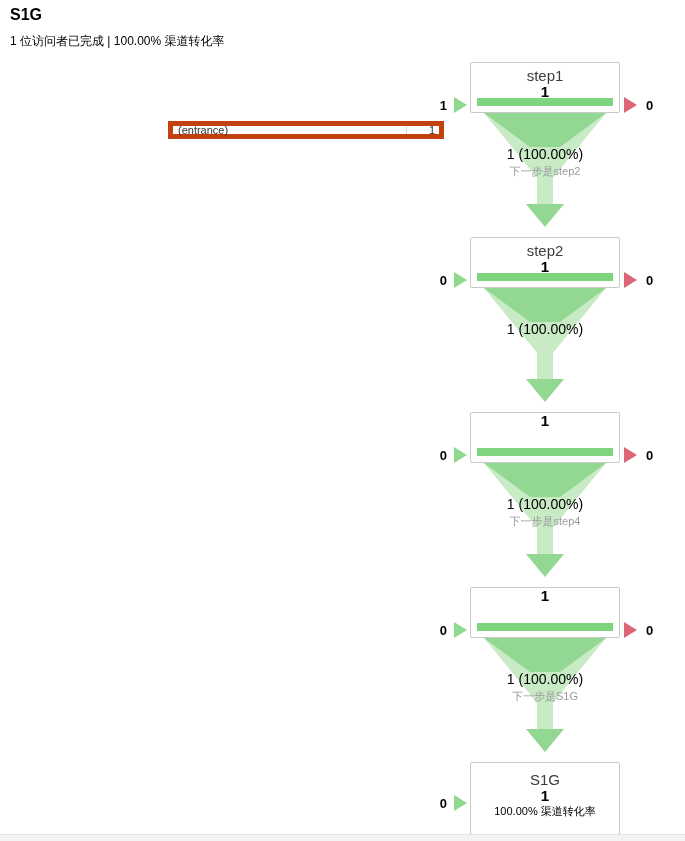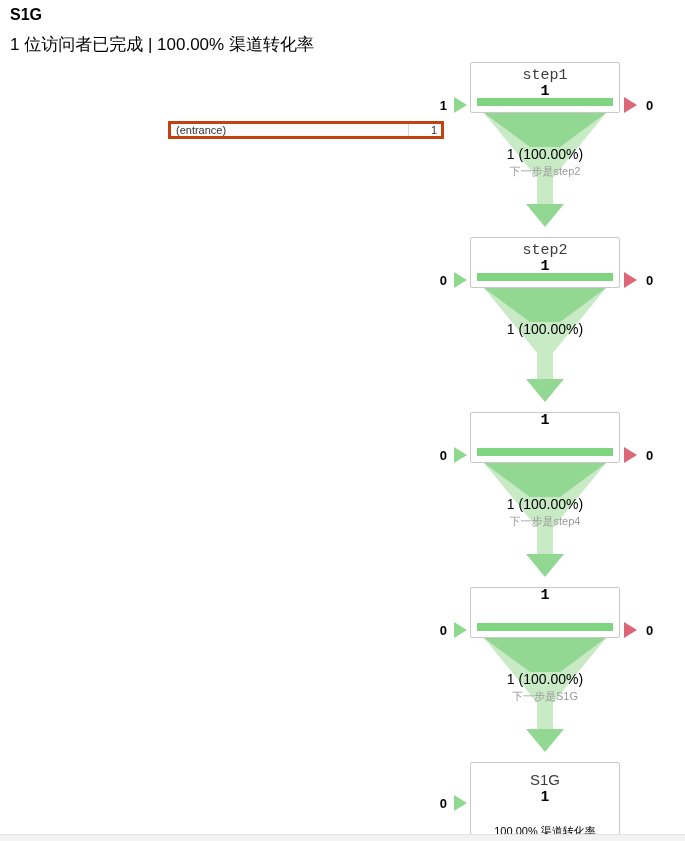--- a/index.html
+++ b/index.html
@@ -1,30 +1,30 @@
 <!DOCTYPE html>
 <html><head>
 <meta charset="utf-8">
 <style>
   * { margin:0; padding:0; box-sizing:border-box; }
   html,body { background:#fff; }
   body { font-family:"Liberation Sans","DejaVu Sans",sans-serif; color:#000; }
   #page { position:relative; width:685px; height:841px; background:#fff; overflow:hidden; }
 
   .page-title { position:absolute; left:10px; top:6px; font-size:16px; font-weight:bold; color:#000; }
-  .page-subtitle { position:absolute; left:10px; top:33px; font-size:17px; color:#000; }
+  .page-subtitle { position:absolute; left:10px; top:33px; font-size:12px; color:#000; }
 
   .entrance-row { position:absolute; left:168px; top:121px; width:276px; height:18px;
-    border:3px solid #c2410c; background:#fcfcfc; display:flex; align-items:center; font-size:11px; color:#333; }
+    border:5px solid #c2410c; background:#fcfcfc; display:flex; align-items:center; font-size:11px; color:#333; }
   .entrance-label { flex:1; padding-left:5px; }
   .entrance-value { width:33px; height:100%; border-left:1px solid #d6d6d6; display:flex; align-items:center; justify-content:flex-end; padding-right:4px; background:#fff; }
 
   .step-block { position:absolute; left:0; width:685px; height:175px; }
   .step-box { position:absolute; left:470px; top:0; width:150px; height:51px;
-    background:#fff; border:1px solid #c9c9c9; border-radius:2px; text-align:center;font-family:Liberation Mono, monospace; }
+    background:#fff; border:1px solid #c9c9c9; border-radius:2px; text-align:center; }
   .step-name { margin-top:4px; font-size:15px; color:#3c3c3c; line-height:17px; }
   .step-value { font-size:15px; font-weight:bold; color:#000; line-height:16px; }
   .step-bar { position:absolute; left:6px; right:6px; bottom:6px; height:8px; background:#7FD57F; }
 
   .in-group { position:absolute; left:420px; top:35px; width:47px; height:16px;
     display:flex; align-items:center; justify-content:flex-end; gap:7px; }
   .out-group { position:absolute; left:624px; top:35px; height:16px;
     display:flex; align-items:center; gap:9px; }
   .flank-num { font-size:13px; font-weight:bold; color:#000; }
   .tri { width:0; height:0; border-top:8px solid transparent; border-bottom:8px solid transparent; }
@@ -34,21 +34,21 @@
   .connector { position:absolute; left:470px; top:51px; width:150px; height:124px; }
   .connector svg { position:absolute; left:0; top:0; }
   .conn-count { position:absolute; left:-40px; right:-40px; top:33px; text-align:center;
     font-size:14px; font-weight:normal; color:#000; }
   .conn-next { position:absolute; left:-40px; right:-40px; top:51px; text-align:center;
     font-size:11px; color:#9a9a9a; }
 
   .final-box { position:absolute; left:470px; top:762px; width:150px; height:73px;
     background:#fff; border:1px solid #c9c9c9; border-radius:2px; text-align:center; }
   .final-box .step-name { margin-top:8px; }
-  .final-rate { margin-top:20px; font-size:11px; color:#000; }
+  .final-rate { margin-top:0; font-size:11px; color:#000; }
   .final-in-group { position:absolute; left:420px; top:795px; width:47px; height:16px;
     display:flex; align-items:center; justify-content:flex-end; gap:7px; }
 
   .bottom-strip { position:absolute; left:0; top:834px; width:685px; height:7px;
     background:#f3f3f3; border-top:1px solid #e2e2e2; }
 </style>
 </head>
 <body>
 
 <div id="page">

